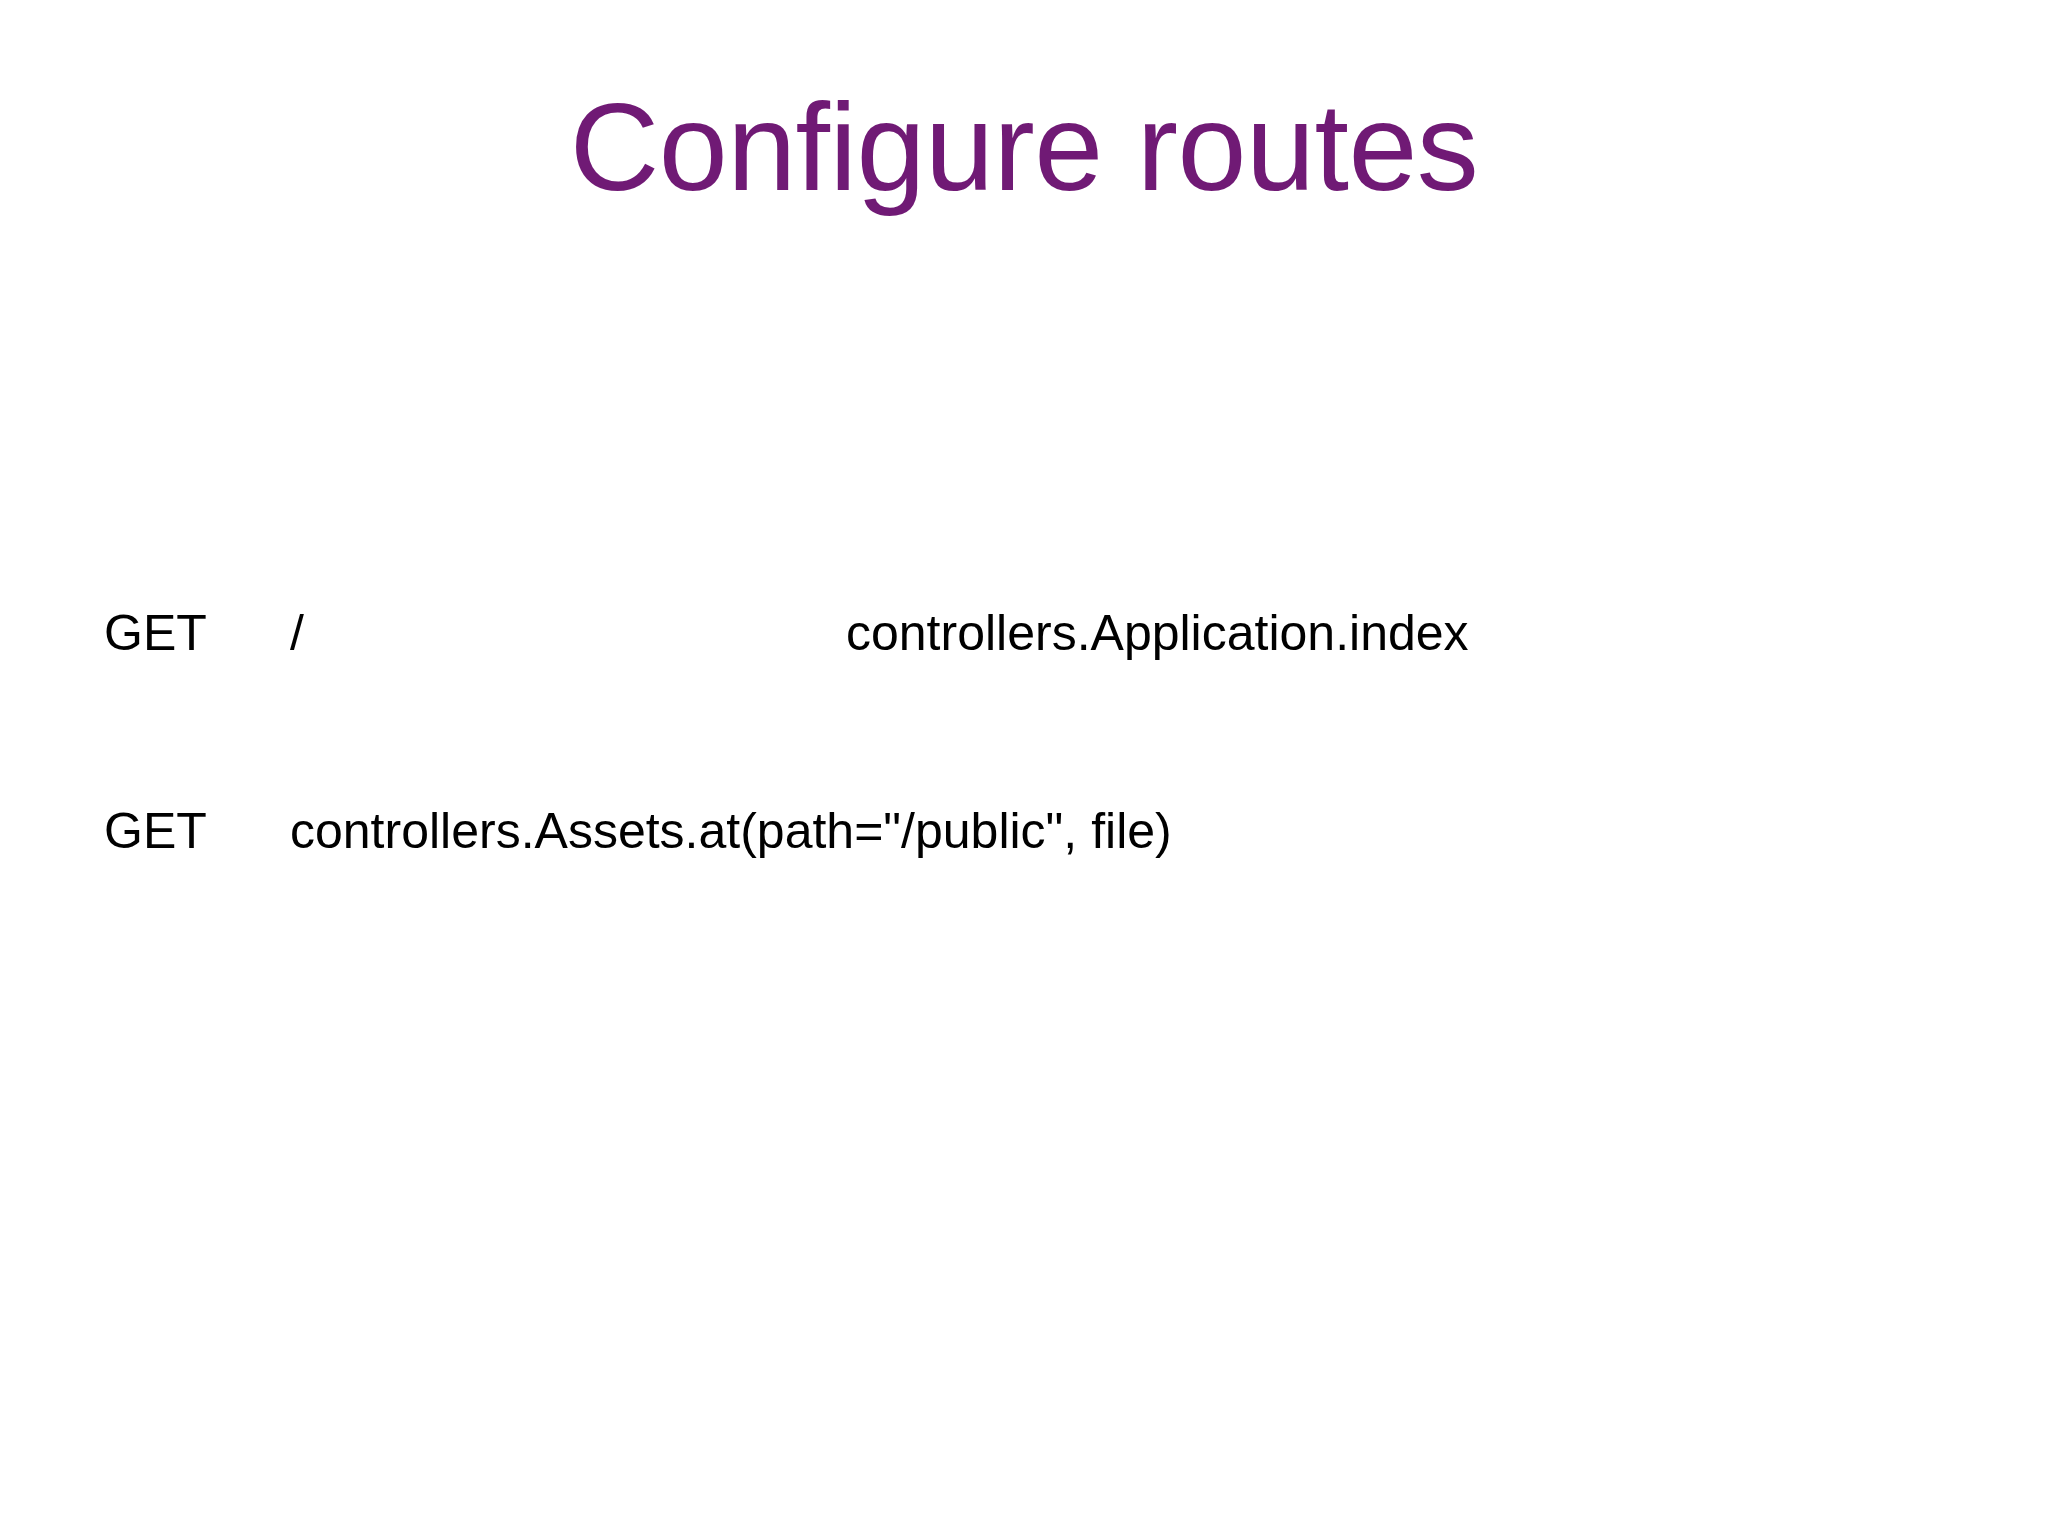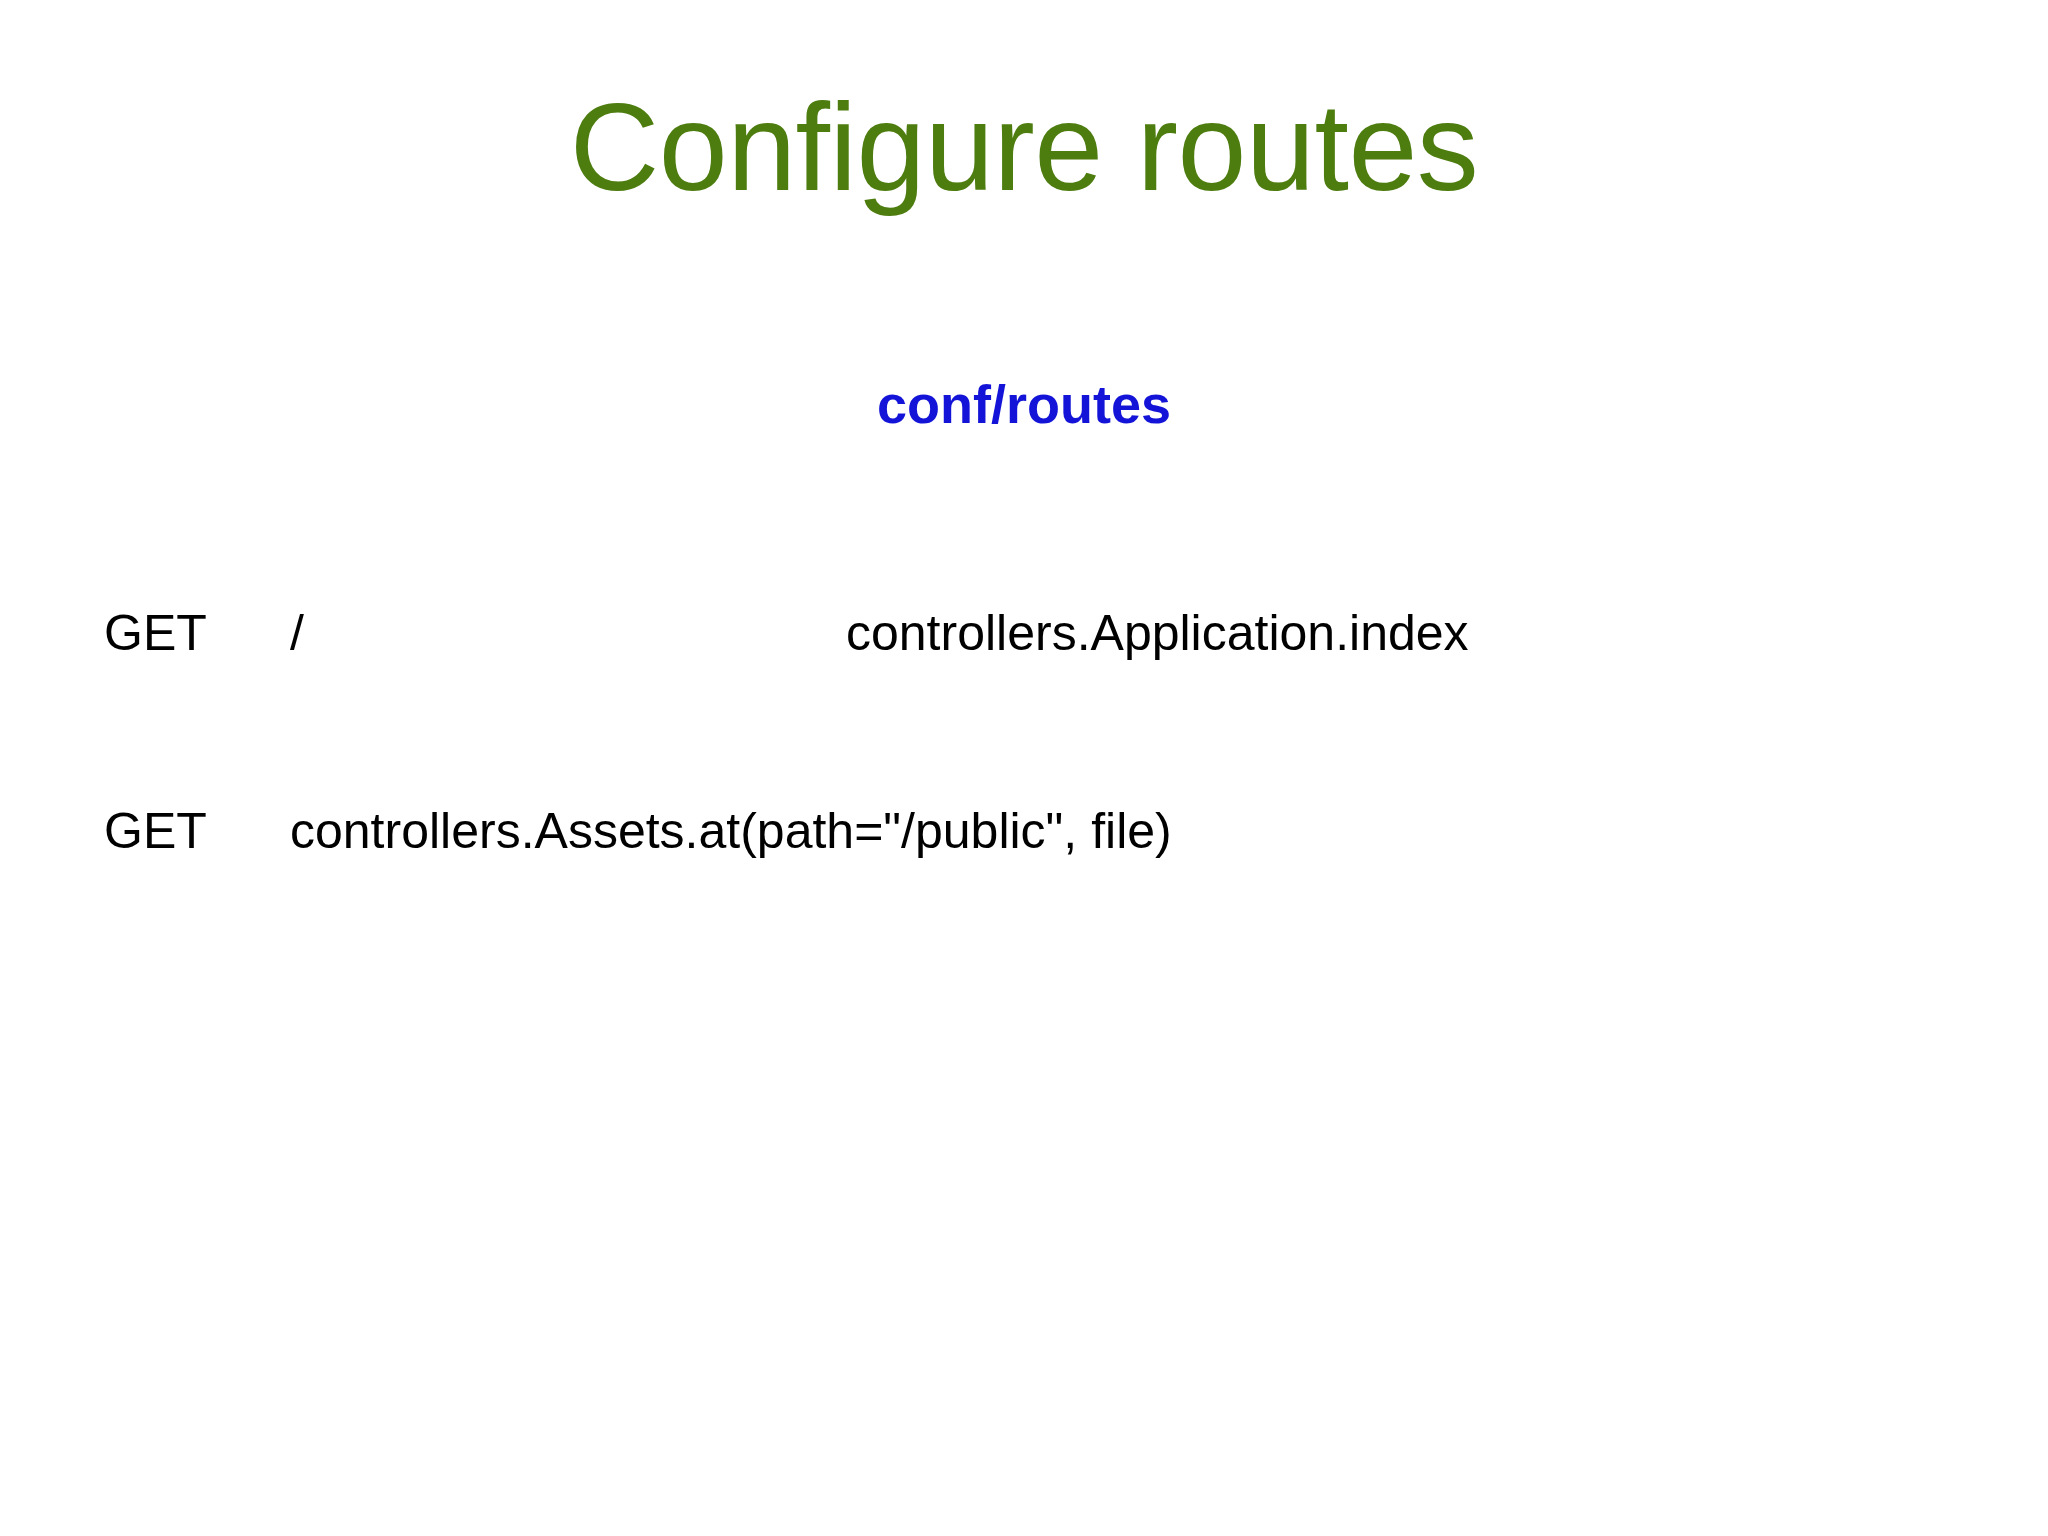--- a/index.html
+++ b/index.html
@@ -101,23 +101,22 @@
   .col-action {
     display: inline-block;
     flex: 0 0 auto;
   }
 </style>
 </head>
 <body style="background: rgb(255, 255, 255);">
 
 <div class="slide" style="background: rgb(255, 255, 255);">
 
-  <div class="slide-title" style="color: #4d7c0f;">Configure routes</div>
+  <div class="slide-title" style="color: #701a75;">Configure routes</div>
 
-  <div class="file-label" style="color: rgb(20, 20, 216);">conf/routes</div>
 
   <div class="routes-block" style="color: rgb(0, 0, 0);">
 
 
     <div class="route-line home">
       <span class="col-verb">GET</span>
       <span class="col-path">/</span>
       <span class="col-action">controllers.Application.index</span>
     </div>
 

